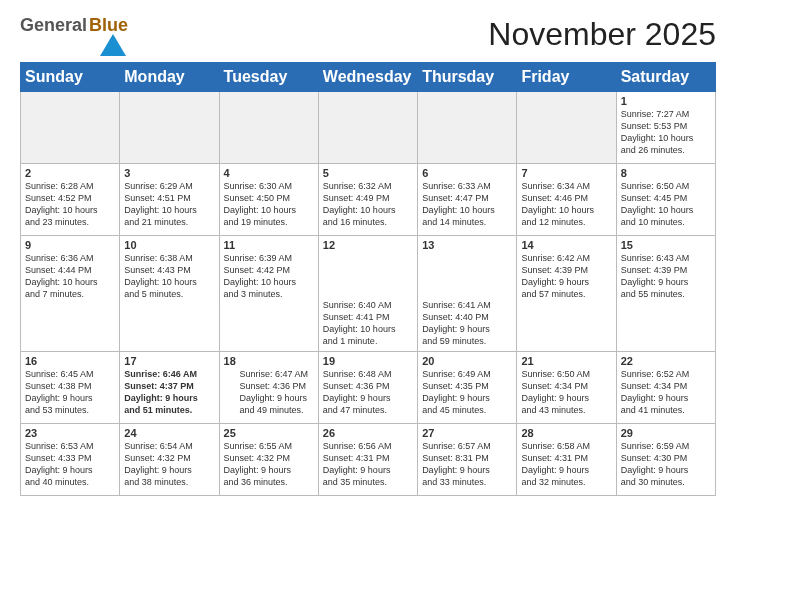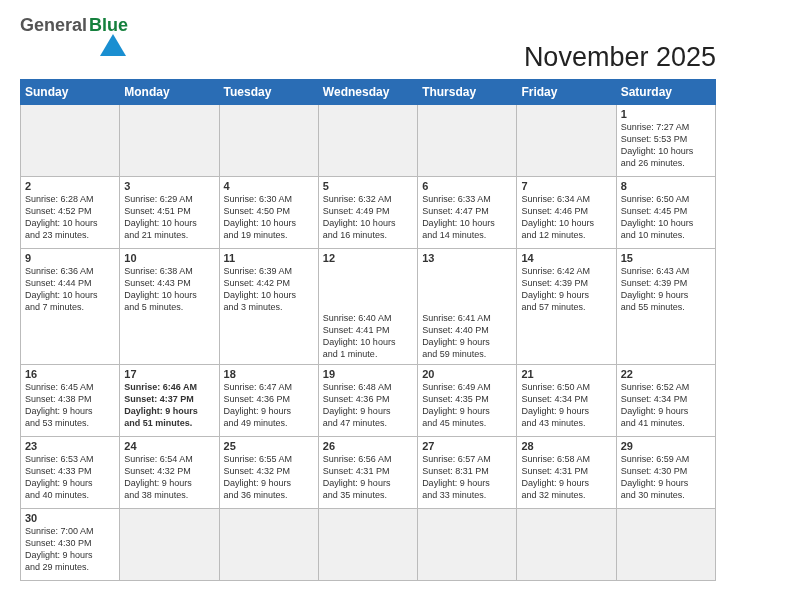--- a/index.html
+++ b/index.html
@@ -30,39 +30,38 @@
     .logo-text {
       font-size: 18px;
       font-weight: bold;
       color: #555;
       line-height: 1;
     }
     .title-block {
       text-align: right;
     }
     .calendar-title {
-      font-size: 27px;
+      font-size: 32px;
       font-weight: normal;
       color: #222;
-      margin-top: 26px;
     }
     .calendar-subtitle {
       font-size: 13px;
       color: #555;
     }
     .calendar-table {
       width: 100%;
       border-collapse: collapse;
       border: 1px solid #bbb;
       table-layout: fixed;
     }
     .calendar-table thead tr th {
       background: #2a6db5;
       color: #fff;
-      font-size: 12px;
+      font-size: 16px;
       font-weight: bold;
       padding: 5px 4px;
       text-align: left;
       border: 1px solid #2a6db5;
     }
     .calendar-table tbody tr td {
       vertical-align: top;
       border: 1px solid #bbb;
       padding: 3px 4px;
       font-size: 9.5px;
@@ -90,21 +89,21 @@
     }
   </style>
 </head>
 <body>
 
 <div class="page">
   <div class="header-row">
     <div class="logo">
       <div style="display:flex;align-items:center;gap:2px;">
         <span class="logo-text">General</span>
-        <span class="logo-text" style="color:#15803d;">Blue</span>
+        <span class="logo-text" style="color:#a16207;">Blue</span>
       </div>
       <div style="display:flex;justify-content:flex-end;width:100%;">
         <div style="width:0;height:0;border-left:13px solid transparent;border-right:13px solid transparent;border-bottom:22px solid #1a8fd1;margin-right:2px;"></div>
       </div>
     </div>
     <div class="title-block">
       <div class="calendar-title">November 2025</div>
     </div>
   </div>
 
@@ -248,21 +247,21 @@
           </td>
           <td>
             <span class="day-number">17</span>
             <div class="day-info" style="white-space: pre-line; font-weight: bold;">Sunrise: 6:46 AM
 Sunset: 4:37 PM
 Daylight: 9 hours
 and 51 minutes.</div>
           </td>
           <td>
             <span class="day-number">18</span>
-            <div class="day-info" style="white-space: pre-line;">Sunrise: 6:47 AM
+            <div class="day-info" style="white-space: pre-line; margin-left: 16px;">Sunrise: 6:47 AM
 Sunset: 4:36 PM
 Daylight: 9 hours
 and 49 minutes.</div>
           </td>
           <td>
             <span class="day-number">19</span>
             <div class="day-info" style="white-space: pre-line;">Sunrise: 6:48 AM
 Sunset: 4:36 PM
 Daylight: 9 hours
 and 47 minutes.</div>
@@ -332,31 +331,16 @@
 Daylight: 9 hours
 and 32 minutes.</div>
           </td>
           <td>
             <span class="day-number">29</span>
             <div class="day-info" style="white-space: pre-line;">Sunrise: 6:59 AM
 Sunset: 4:30 PM
 Daylight: 9 hours
 and 30 minutes.</div>
           </td>
-        </tr>
-        <tr class="last-row">
-          <td>
-            <span class="day-number">30</span>
-            <div class="day-info" style="white-space: pre-line;">Sunrise: 7:00 AM
-Sunset: 4:30 PM
-Daylight: 9 hours
-and 29 minutes.</div>
-          </td>
-          <td class="empty"></td>
-          <td class="empty"></td>
-          <td class="empty"></td>
-          <td class="empty"></td>
-          <td class="empty"></td>
-          <td class="empty"></td>
         </tr>
       </tbody>
   </table>
 </div>
 
 </body></html>

